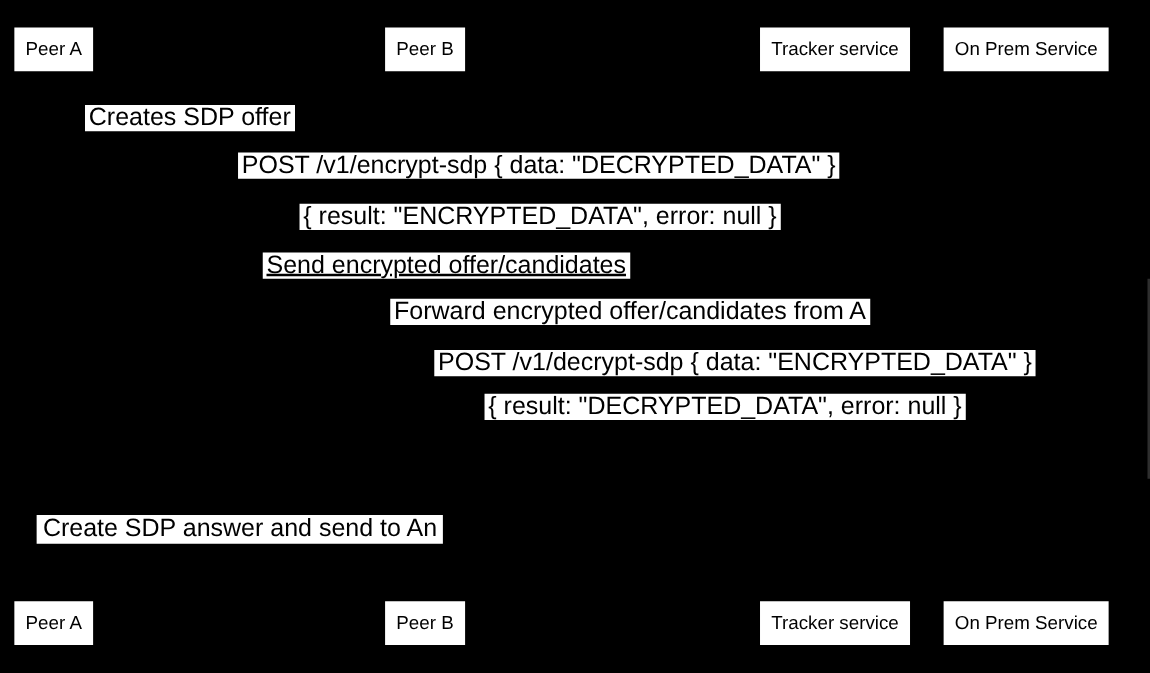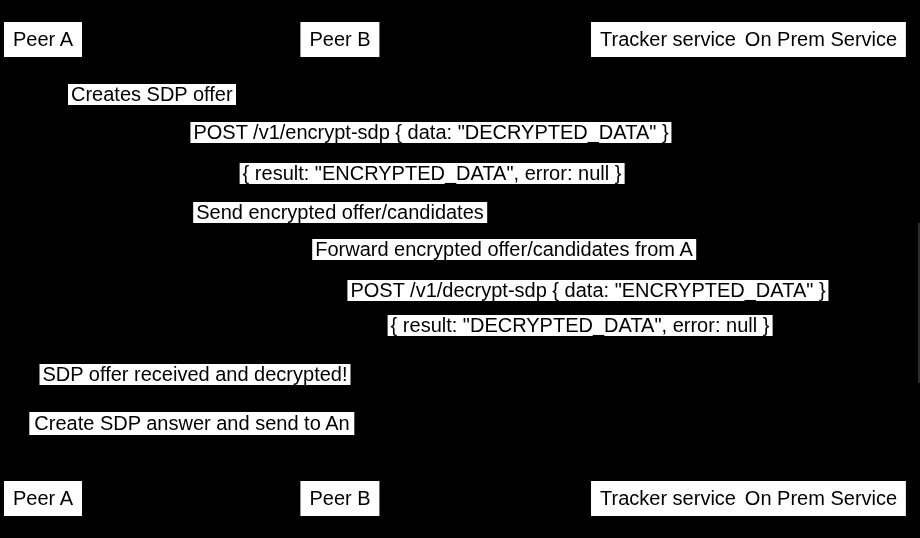--- a/index.html
+++ b/index.html
@@ -15,21 +15,21 @@
     overflow: hidden;
     font-family: "Liberation Sans", sans-serif;
   }
   .actor {
     position: absolute;
     background: #fff;
     color: #000;
     height: 35px;
     line-height: 35px;
     padding: 0 9px;
-    font-size: 20px;
+    font-size: 15px;
     text-align: center;
     white-space: nowrap;
     transform: translateX(-50%);
   }
   .msg {
     position: absolute;
     background: #fff;
     color: #000;
     font-size: 20px;
     line-height: 19px;
@@ -47,21 +47,21 @@
   
   #actor-peer-a-bot   { left: 43px;  top: 481px; }
   #actor-peer-b-bot   { left: 340px; top: 481px; }
   #actor-tracker-bot  { left: 668px; top: 481px; }
   #actor-onprem-bot   { left: 821px; top: 481px; }
 
   
   #msg-creates-offer     { left: 68px;  top: 84px;  }
   #msg-post-encrypt      { left: 431px; top: 122px; }
   #msg-encrypt-result    { left: 432px; top: 163px; }
-  #msg-send-encrypted    { left: 340px; top: 202px; }
+  #msg-send-encrypted    { left: 357px; top: 202px; text-decoration: underline; }
   #msg-forward-encrypted { left: 504px; top: 239px; }
   #msg-post-decrypt      { left: 588px; top: 280px; }
   #msg-decrypt-result    { left: 580px; top: 315px; }
   #msg-offer-received    { left: 195px; top: 364px; }
   #msg-create-answer     { left: 192px; top: 412px; }
 
   #scrollbar-thumb {
     position: absolute;
     right: 0;
     top: 223px;
@@ -87,21 +87,20 @@
   <div class="msg centered" id="msg-encrypt-result">{ result: "ENCRYPTED_DATA", error: null }</div>
 
   <div class="msg centered" id="msg-send-encrypted">Send encrypted offer/candidates</div>
 
   <div class="msg centered" id="msg-forward-encrypted">Forward encrypted offer/candidates from A</div>
 
   <div class="msg centered" id="msg-post-decrypt">POST /v1/decrypt-sdp { data: "ENCRYPTED_DATA" }</div>
 
   <div class="msg centered" id="msg-decrypt-result">{ result: "DECRYPTED_DATA", error: null }</div>
 
-  <div class="msg centered" id="msg-offer-received">SDP offer received and decrypted!</div>
 
   <div class="msg centered multiline" id="msg-create-answer">
     <div>Create SDP answer and send to An</div>
   </div>
 
   <div class="actor" id="actor-peer-a-bot">Peer A</div>
   <div class="actor" id="actor-peer-b-bot">Peer B</div>
   <div class="actor" id="actor-tracker-bot">Tracker service</div>
   <div class="actor" id="actor-onprem-bot">On Prem Service</div>
 

